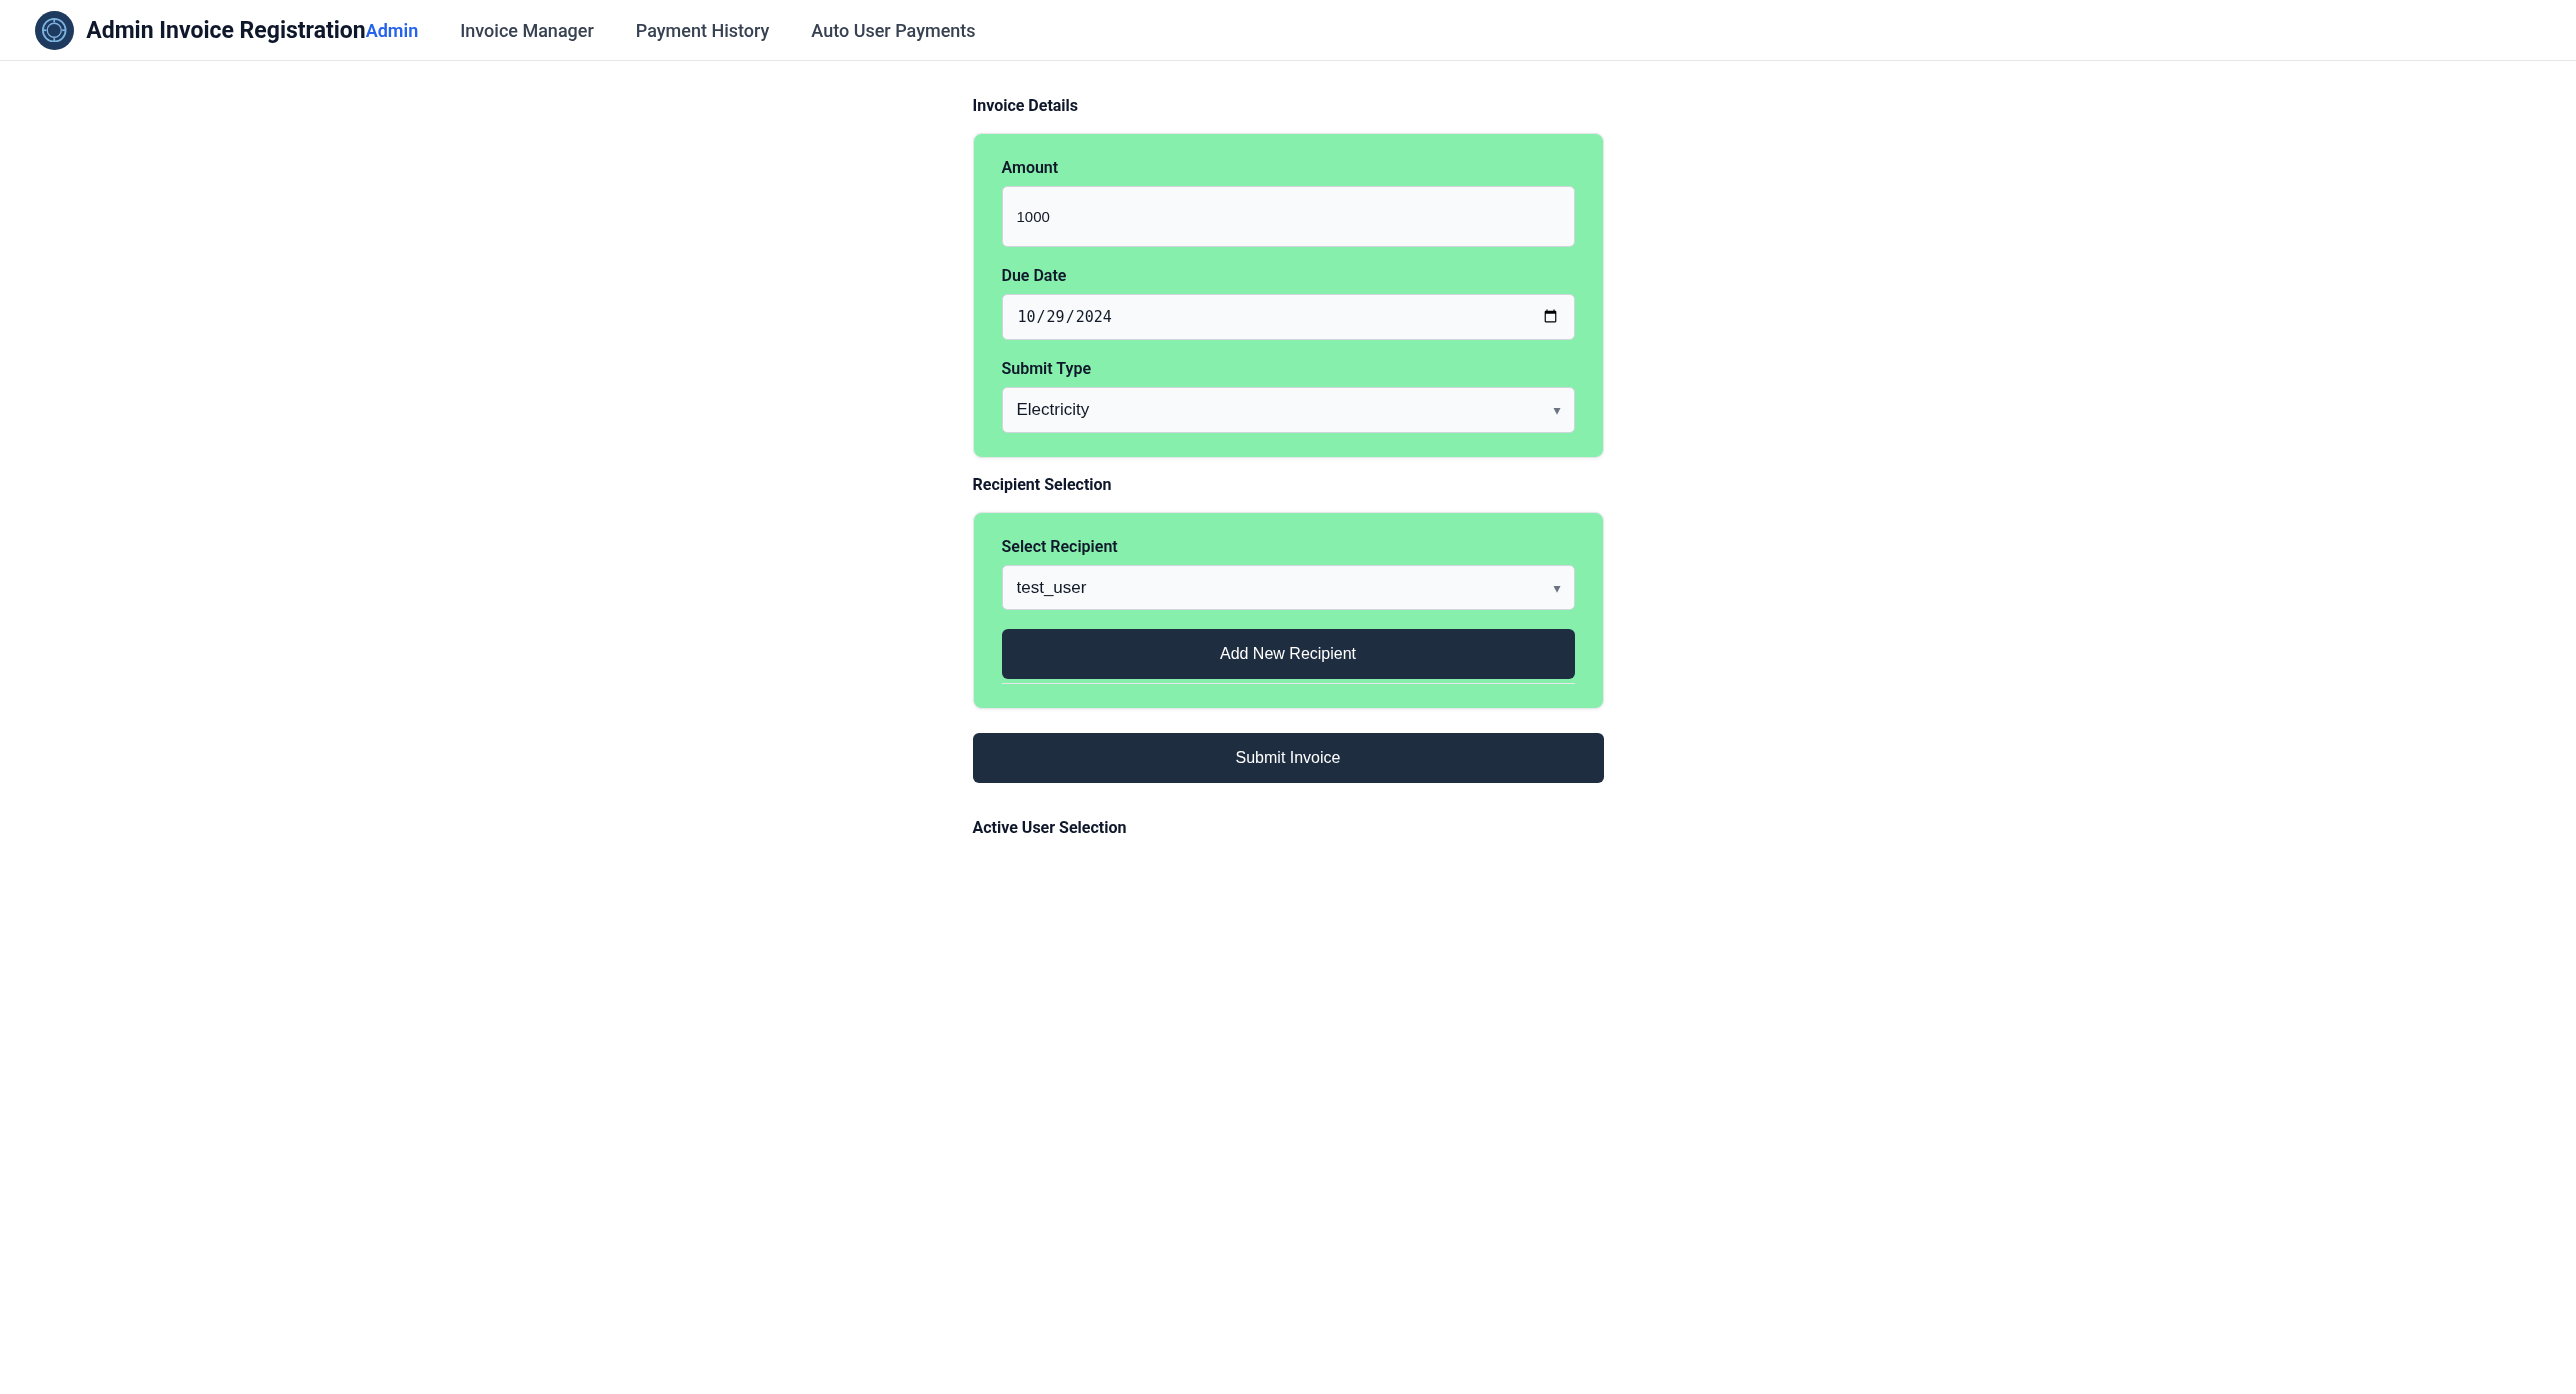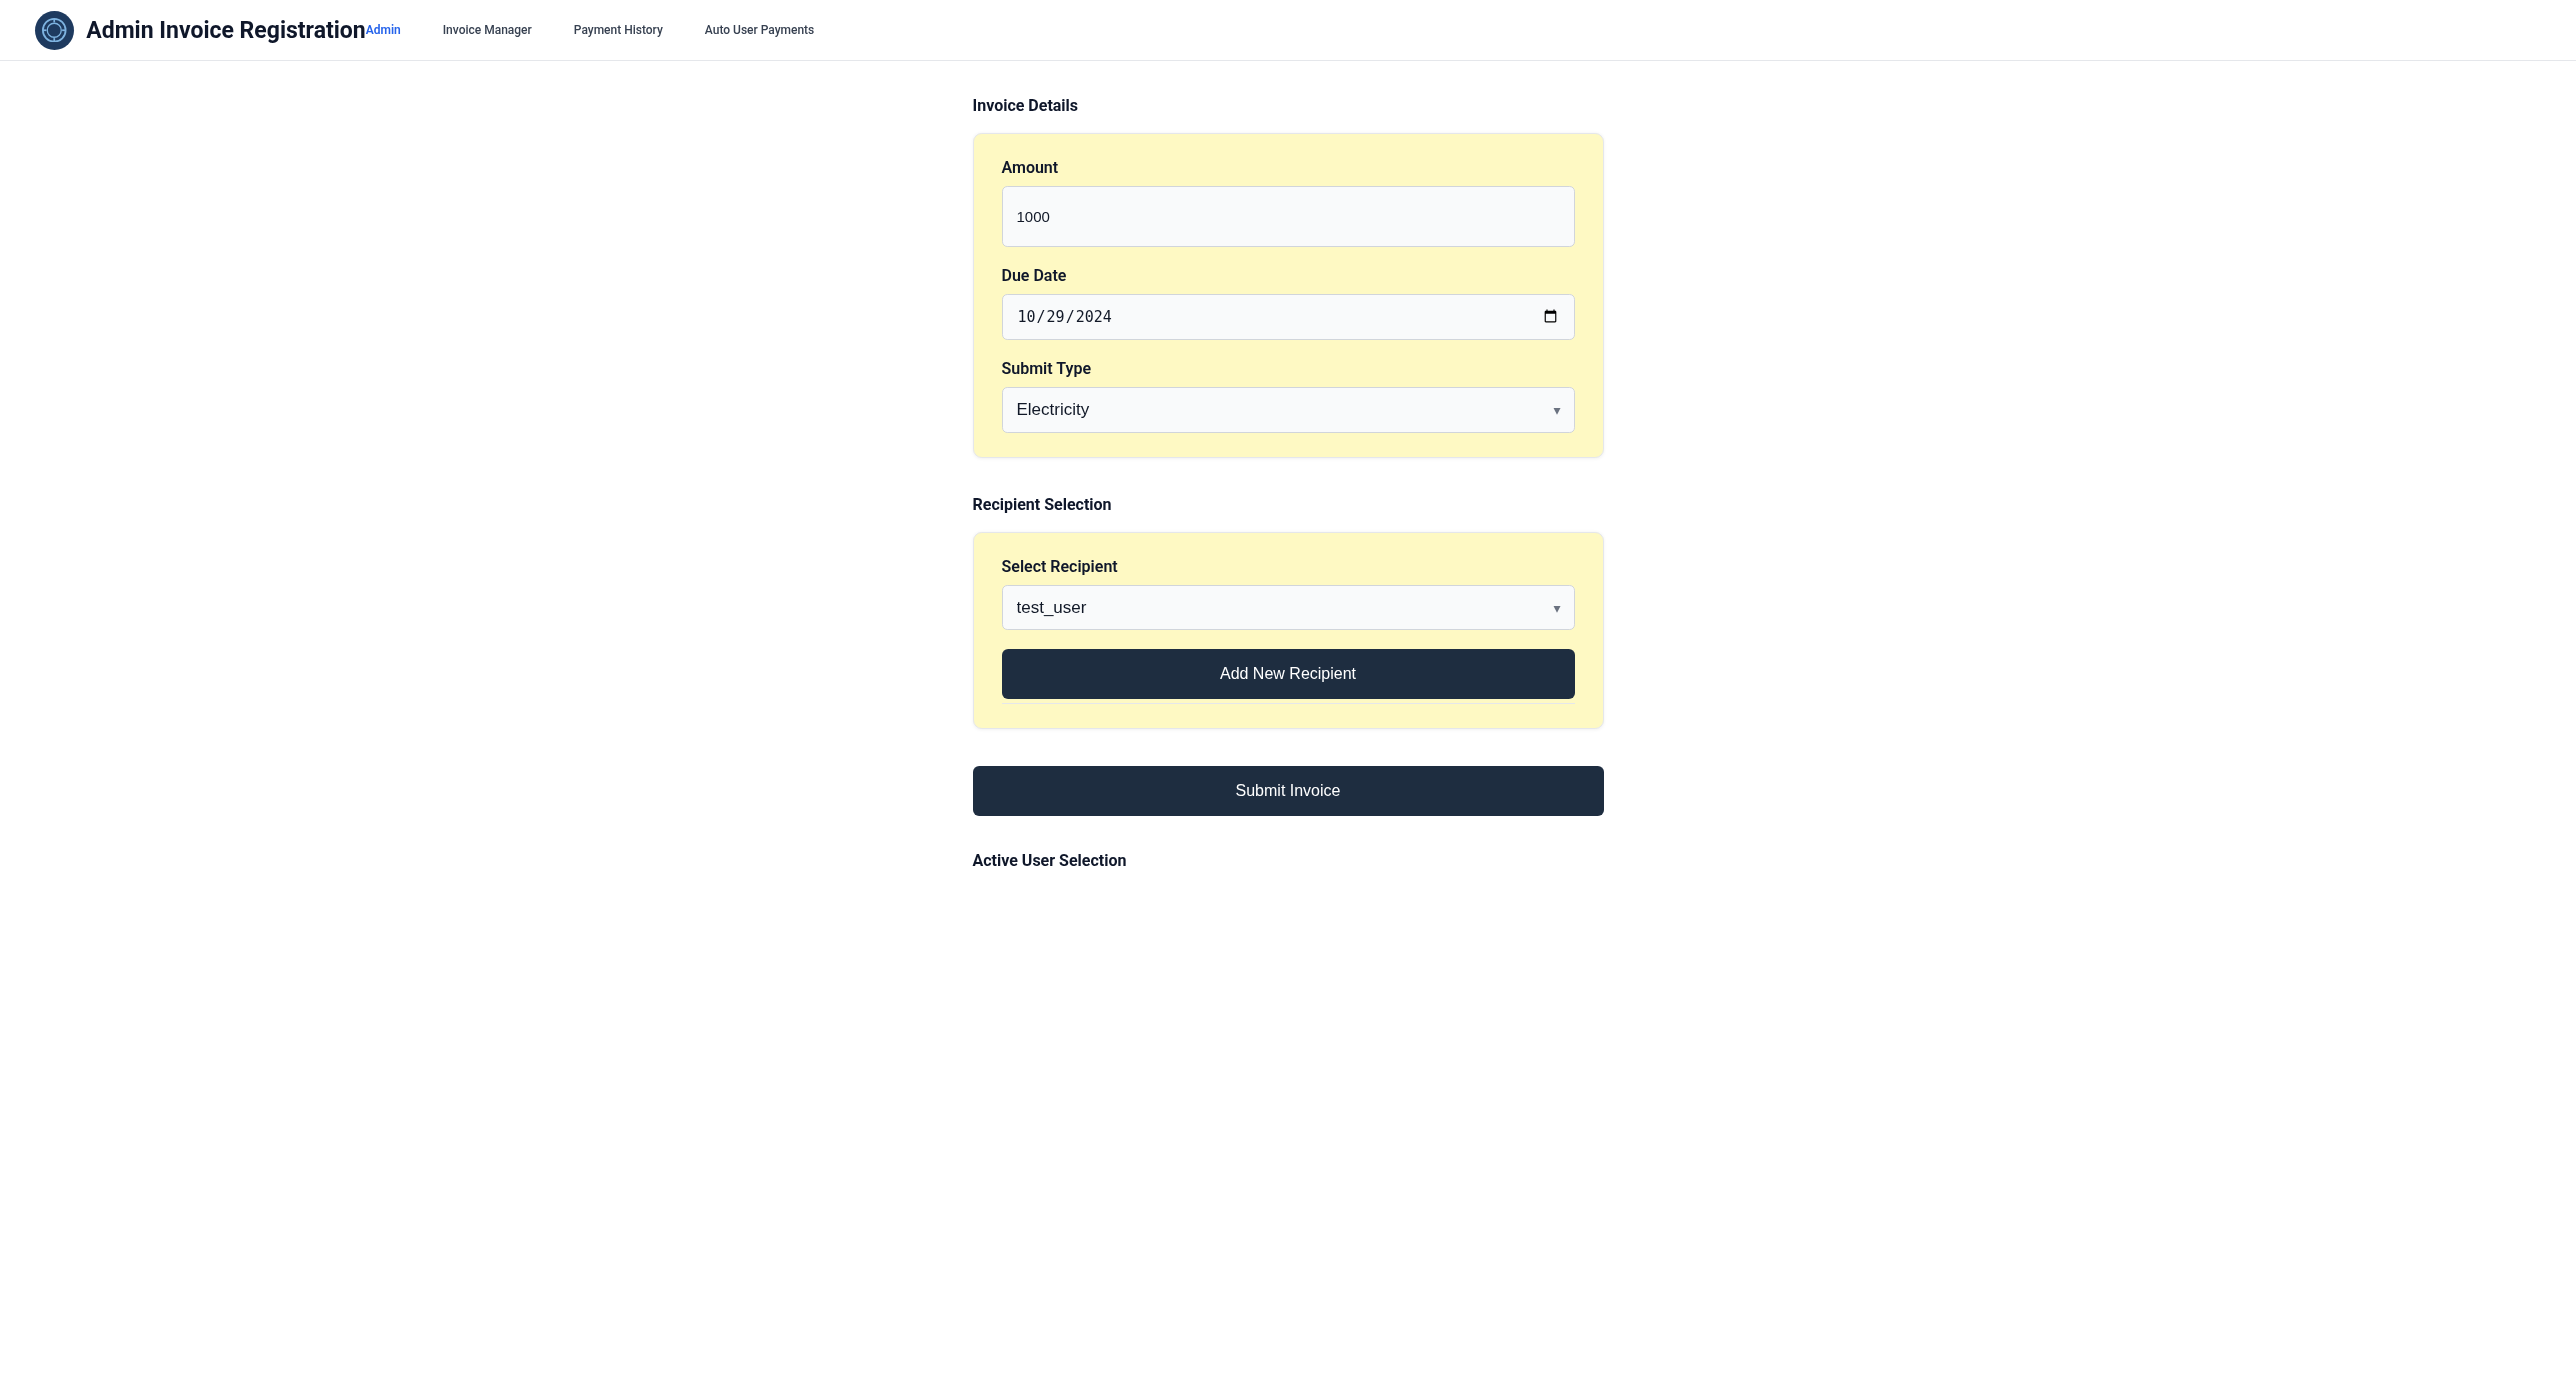--- a/index.html
+++ b/index.html
@@ -53,21 +53,21 @@
       color: #0f172a;
     }
 
     nav {
       display: flex;
       align-items: center;
       gap: 42px;
     }
 
     .nav-link {
-      font-size: 12px;
+      font-size: 18px;
       font-weight: 500;
       color: #374151;
       text-decoration: none;
       cursor: pointer;
     }
 
     .nav-link.active {
       color: #2563eb;
       font-weight: 600;
     }
@@ -82,26 +82,26 @@
     
     .section-title {
       font-size: 16px;
       font-weight: 700;
       color: #0f172a;
       margin-bottom: 17.5px;
     }
 
     
     .card {
-      background: #fef9c3;
+      background: #86efac;
       border: 0.9px solid #e5e7eb;
       border-radius: 8.8px;
       padding: 24.5px 28px;
       box-shadow: 0 0.9px 3.5px rgba(0,0,0,0.06);
-      margin-bottom: 37px;
+      margin-bottom: 17px;
     }
 
     
     .field-label {
       font-size: 16px;
       font-weight: 600;
       color: #0f172a;
       margin-bottom: 8.8px;
       display: block;
     }

